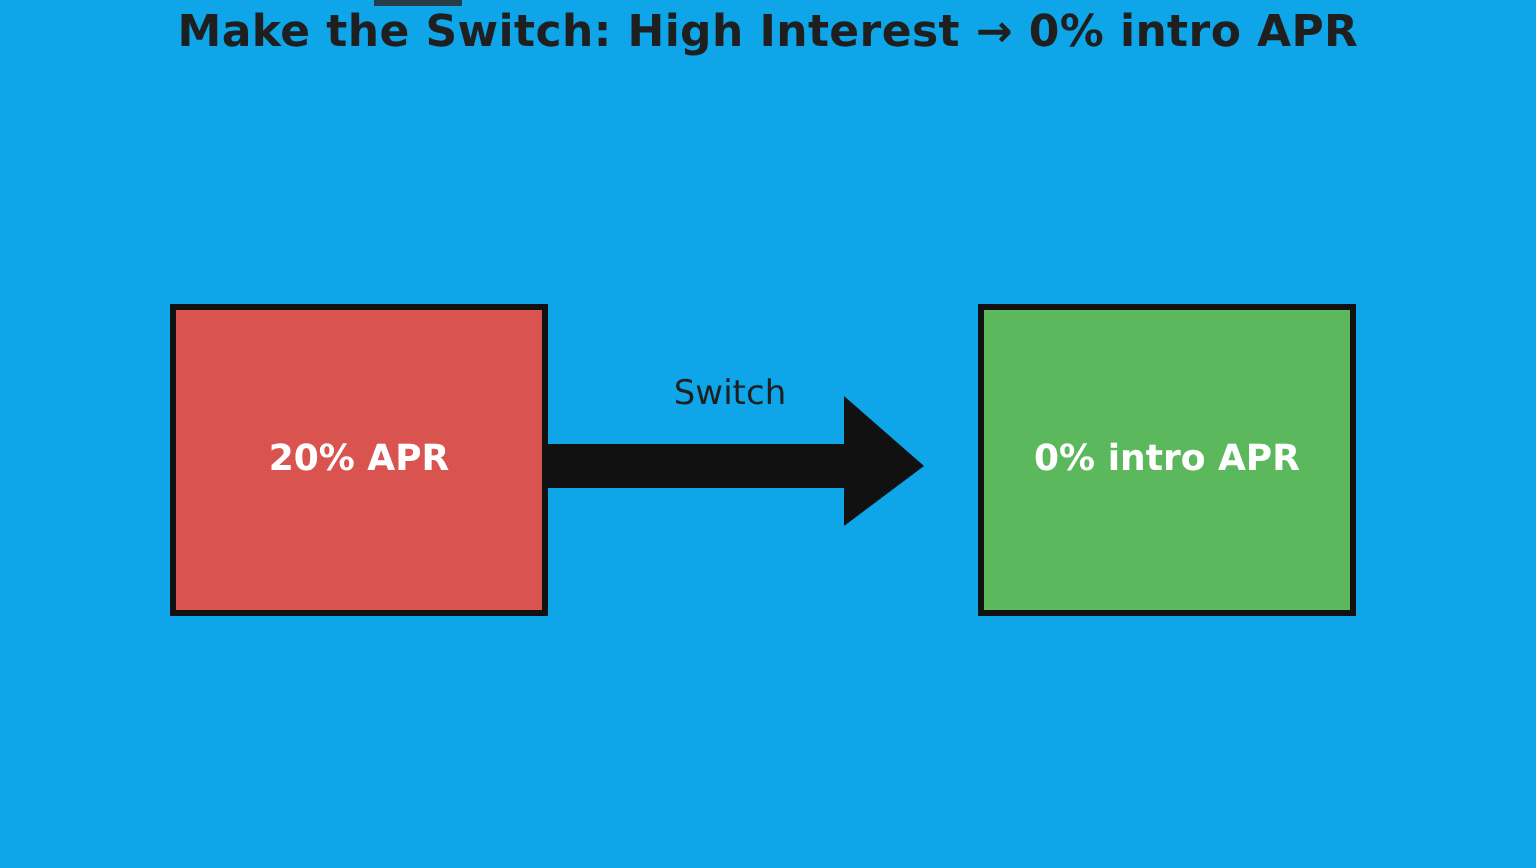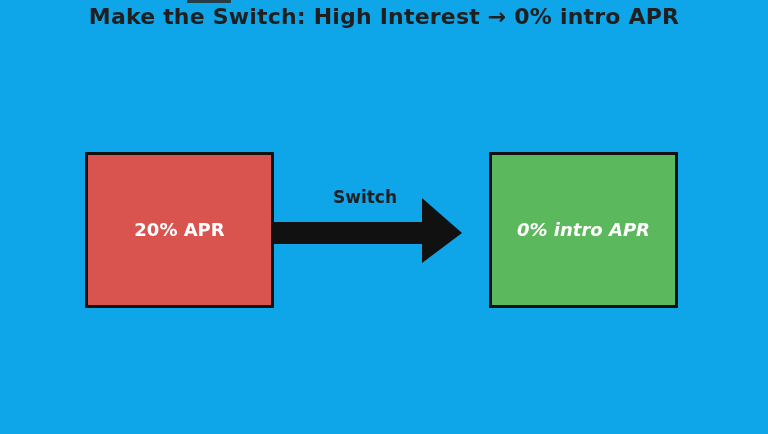--- a/index.html
+++ b/index.html
@@ -47,37 +47,37 @@
     flex-direction: row;
     align-items: center;
     justify-content: center;
     text-align: center;
     color: #ffffff;
     font-weight: bold;
     font-size: 18px;
     line-height: 1.4;
   }
   .card-box.old { left: 85px; }
-  .card-box.new { left: 489px; font-style: italic; }
+  .card-box.new { left: 489px; }
   .arrow-svg {
     position: absolute;
     left: 272px;
     top: 195px;
     width: 192px;
     height: 70px;
     display: block;
   }
   .arrow-label {
     position: absolute;
     left: 300px;
     top: 187px;
     width: 130px;
     text-align: center;
     font-size: 17px;
-    font-weight: bold;
+    font-weight: normal;
     color: #1f1f1f;
   }
 </style>
 </head>
 <body>
 
 <div class="canvas">
 
   <div class="top-artifact"></div>
 

